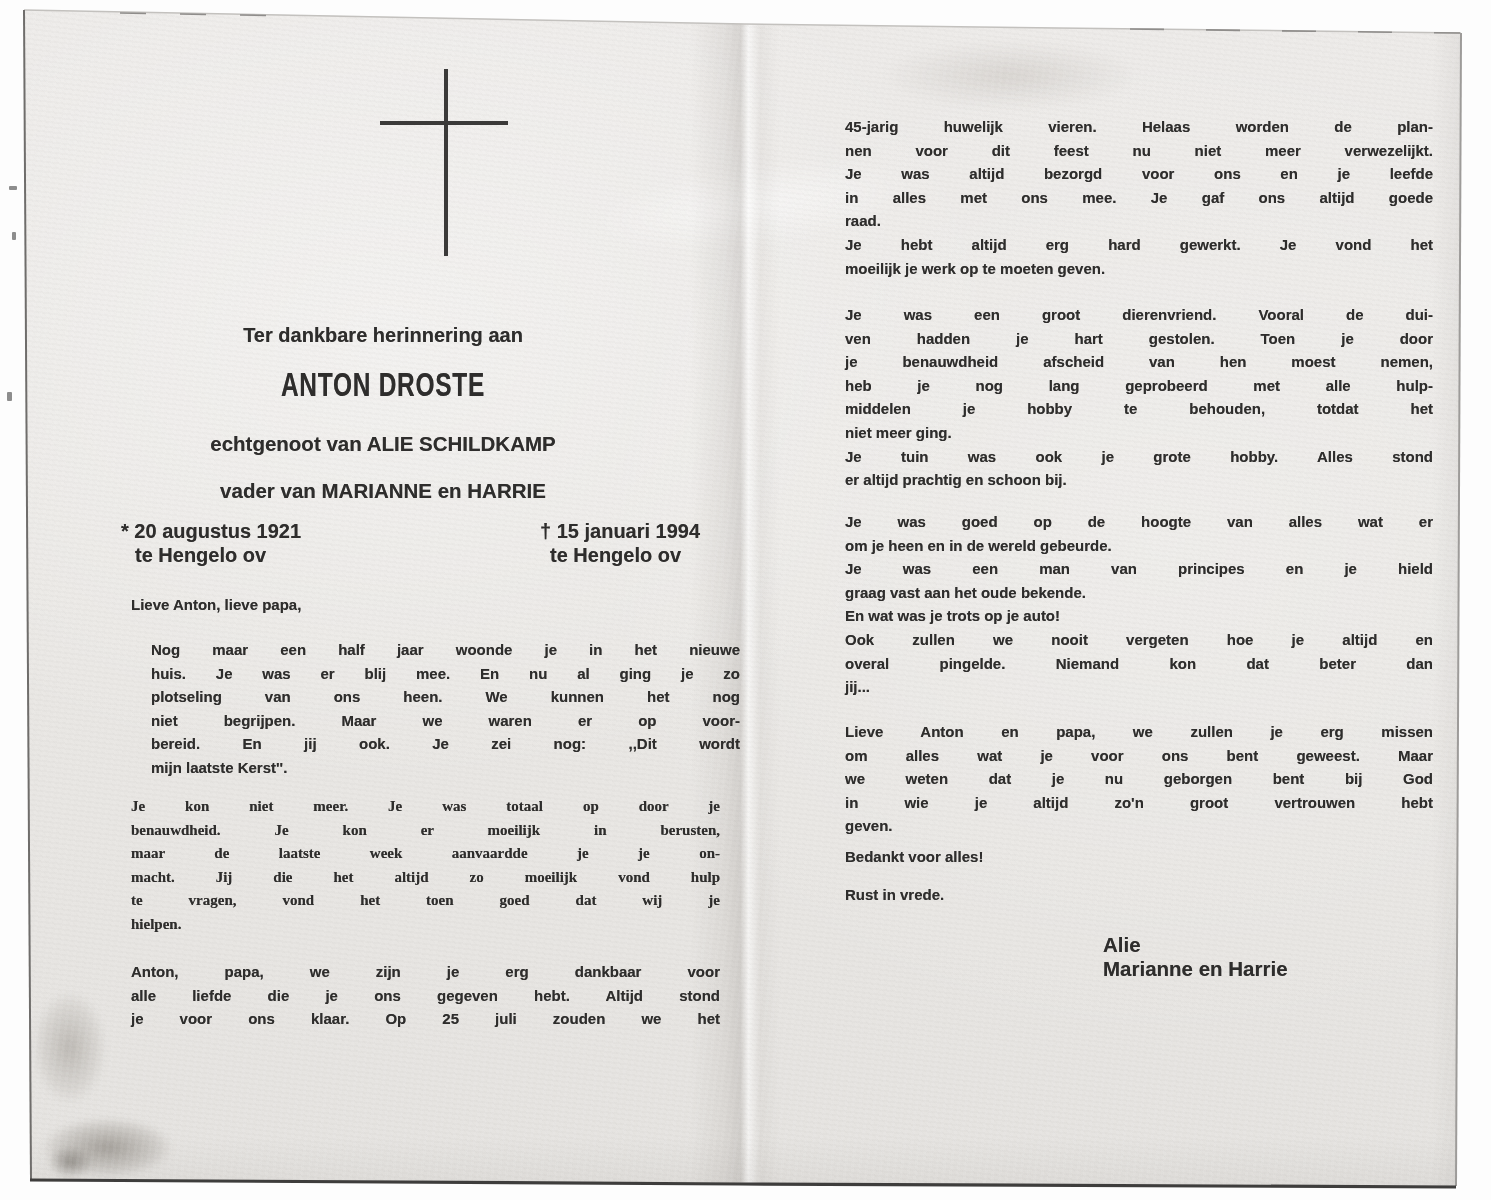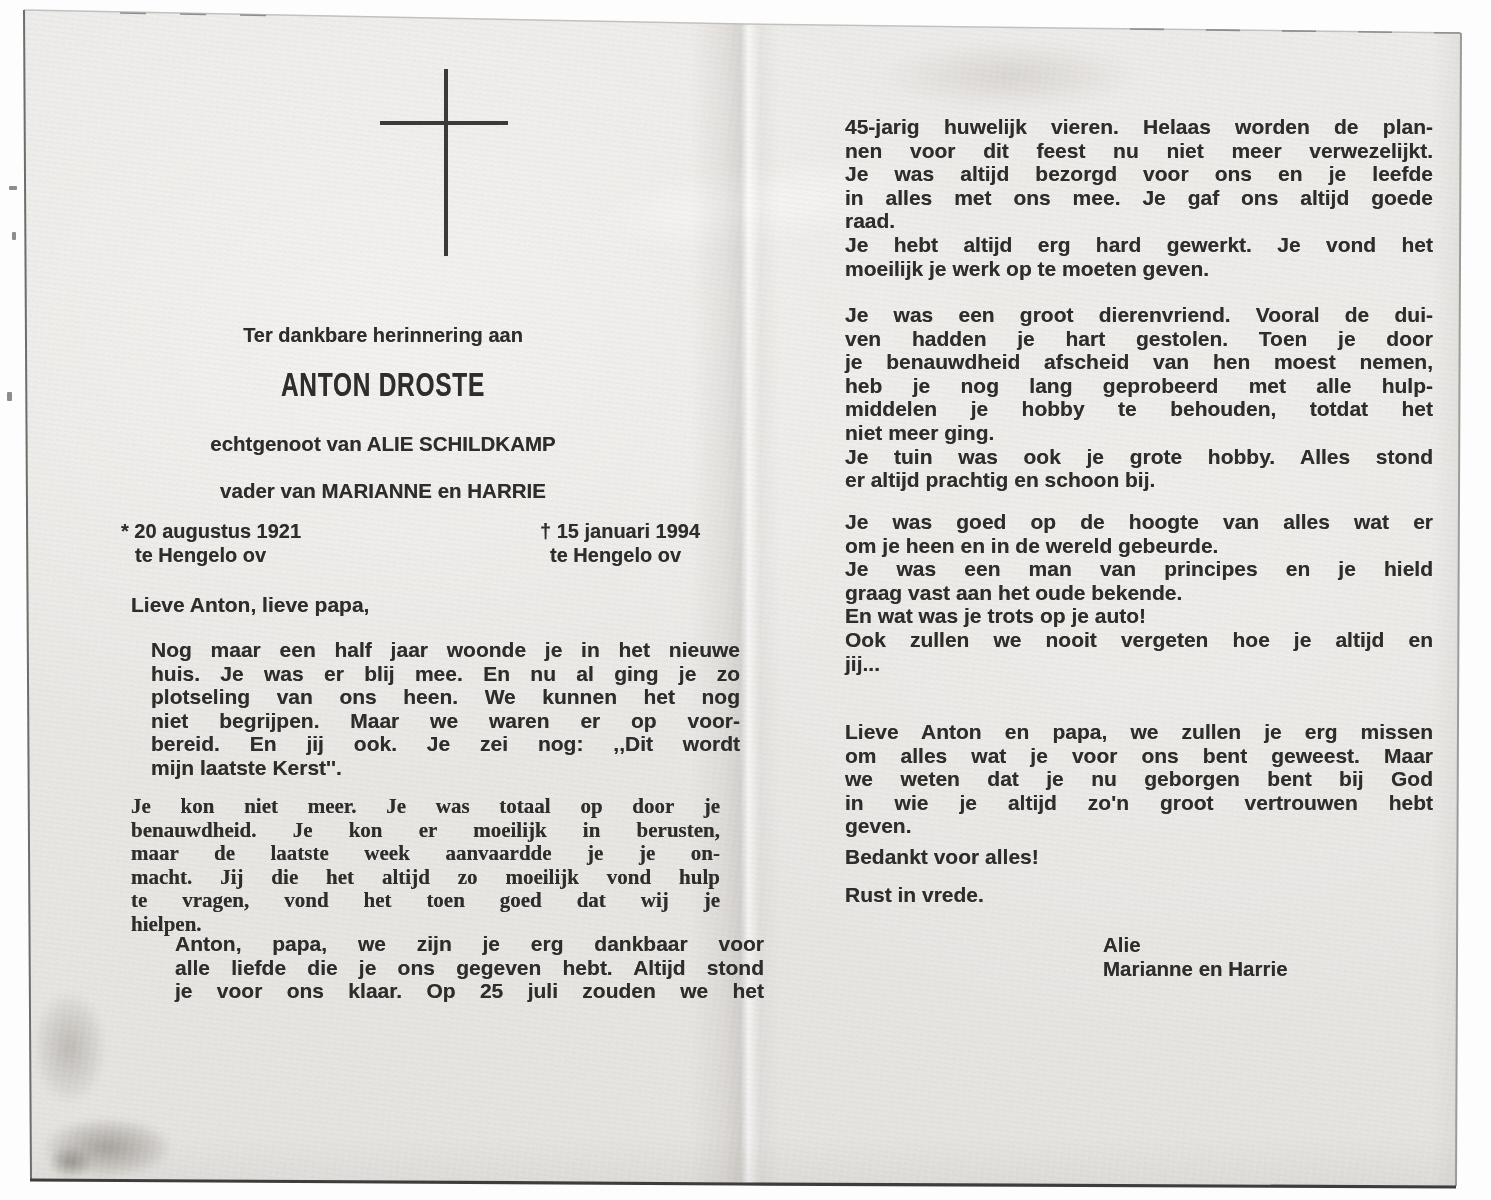--- a/index.html
+++ b/index.html
@@ -65,21 +65,21 @@
   }
   .edges { position:absolute; left:0; top:0; pointer-events:none; }
   .speck { position:absolute; background:#8d8d8d; border-radius:1px; }
 
   
   .cross-v { position:absolute; left:444px; top:69px;  width:4px;  height:187px; background:#3b3a39; }
   .cross-h { position:absolute; left:380px; top:121px; width:128px; height:4px;  background:#3b3a39; }
 
   
   .blk { position:absolute; }
-  .ln { height:23.6px; line-height:23.6px; font-size:21px;
+  .ln { height:23.6px; line-height:23.6px; font-size:15px;
         text-align:justify; text-align-last:justify;
         text-shadow:0 0 0.5px rgba(46,45,44,0.55); }
   .ln.last { text-align:justify; text-align-last:left; }
   .ln.plain { text-align:left; text-align-last:left; }
   .heading { position:absolute; left:133px; width:500px; text-align:center;
              text-shadow:0 0 0.5px rgba(46,45,44,0.55); }
   .h-dedication { top:324px; font-size:20px; }
   .h-name { top:365px; font-size:34px; letter-spacing:1px; transform:scaleX(0.72); }
   .h-spouse { top:432px; font-size:20.5px; }
   .h-children { top:479px; font-size:20.5px; }
@@ -152,21 +152,21 @@
 
     <div class="blk" style="left:131px; top:795px; width:589px;font-family:Liberation Serif, serif;">
       <div class="ln">Je kon niet meer. Je was totaal op door je</div>
       <div class="ln">benauwdheid. Je kon er moeilijk in berusten,</div>
       <div class="ln">maar de laatste week aanvaardde je je on-</div>
       <div class="ln">macht. Jij die het altijd zo moeilijk vond hulp</div>
       <div class="ln">te vragen, vond het toen goed dat wij je</div>
       <div class="ln last">hielpen.</div>
     </div>
 
-    <div class="blk" style="left:131px; top:932px; width:589px;margin-left:44px;">
+    <div class="blk" style="left:131px; top:960px; width:589px;">
       <div class="ln">Anton, papa, we zijn je erg dankbaar voor</div>
       <div class="ln">alle liefde die je ons gegeven hebt. Altijd stond</div>
       <div class="ln">je voor ons klaar. Op 25 juli zouden we het</div>
     </div>
   </div>
 
   <div>
 
     <div class="blk" style="left:845px; top:115px; width:588px;">
       <div class="ln">45-jarig huwelijk vieren. Helaas worden de plan-</div>
@@ -189,20 +189,21 @@
       <div class="ln last">er altijd prachtig en schoon bij.</div>
     </div>
 
     <div class="blk" style="left:845px; top:510px; width:588px;">
       <div class="ln">Je was goed op de hoogte van alles wat er</div>
       <div class="ln last">om je heen en in de wereld gebeurde.</div>
       <div class="ln">Je was een man van principes en je hield</div>
       <div class="ln last">graag vast aan het oude bekende.</div>
       <div class="ln last">En wat was je trots op je auto!</div>
       <div class="ln">Ook zullen we nooit vergeten hoe je altijd en</div>
+      <div class="ln">overal pingelde. Niemand kon dat beter dan</div>
       <div class="ln last">jij...</div>
     </div>
 
     <div class="blk" style="left:845px; top:720px; width:588px;">
       <div class="ln">Lieve Anton en papa, we zullen je erg missen</div>
       <div class="ln">om alles wat je voor ons bent geweest. Maar</div>
       <div class="ln">we weten dat je nu geborgen bent bij God</div>
       <div class="ln">in wie je altijd zo'n groot vertrouwen hebt</div>
       <div class="ln last">geven.</div>
     </div>

